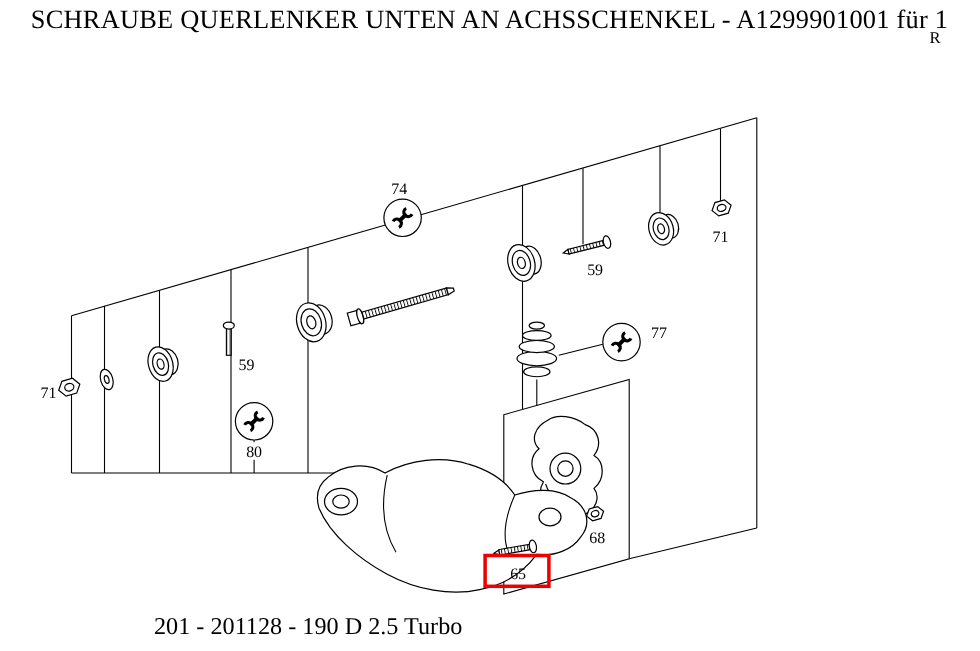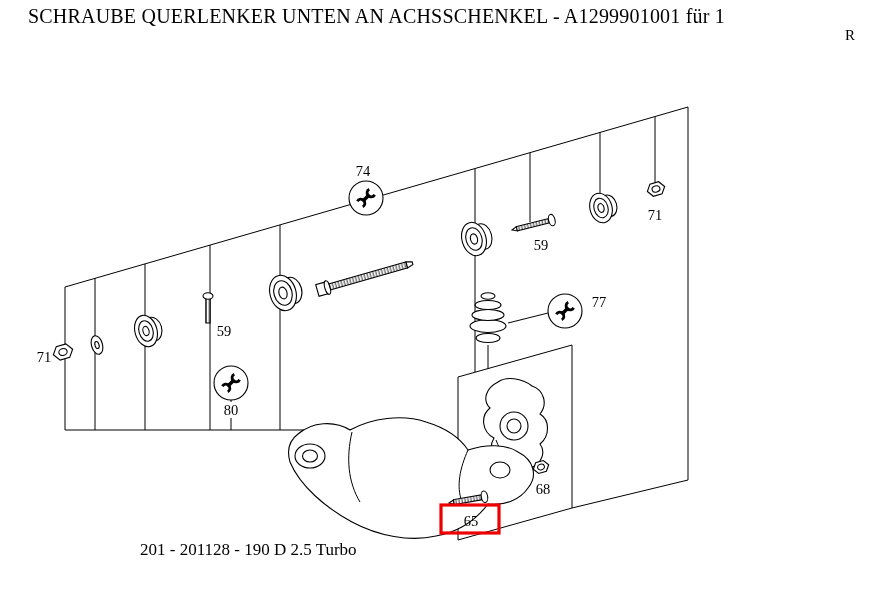--- a/index.html
+++ b/index.html
@@ -1,22 +1,22 @@
 <!DOCTYPE html>
 <html><head>
 <meta charset="utf-8">
 <style>
   html,body{margin:0;padding:0}
   body{
     width:891px;height:592px;background:#ffffff;position:relative;overflow:hidden;
     font-family:"Liberation Serif","DejaVu Serif",serif;color:#000;
   }
-  .title{position:absolute;left:28px;top:5px;font-size:20px;white-space:nowrap;letter-spacing:.2px}
+  .title{position:absolute;left:28px;top:5px;font-size:24px;white-space:nowrap;letter-spacing:.2px}
   .corner{position:absolute;left:845px;top:27px;font-size:15px}
-  .caption{position:absolute;left:140px;top:540px;font-size:17px}
+  .caption{position:absolute;left:140px;top:556px;font-size:22px}
   svg{position:absolute;left:0;top:0}
   svg text{font-family:"Liberation Serif","DejaVu Serif",serif;font-size:14.5px;fill:#000;text-anchor:middle}
   .ln{stroke:#000;stroke-width:1;fill:none}
   .pt{stroke:#000;stroke-width:1.1;fill:#fff}
   .det{stroke:#000;stroke-width:1;fill:none}
 </style>
 </head>
 <body>
 
 <div class="title">SCHRAUBE QUERLENKER UNTEN AN ACHSSCHENKEL - A1299901001 für 1</div>

